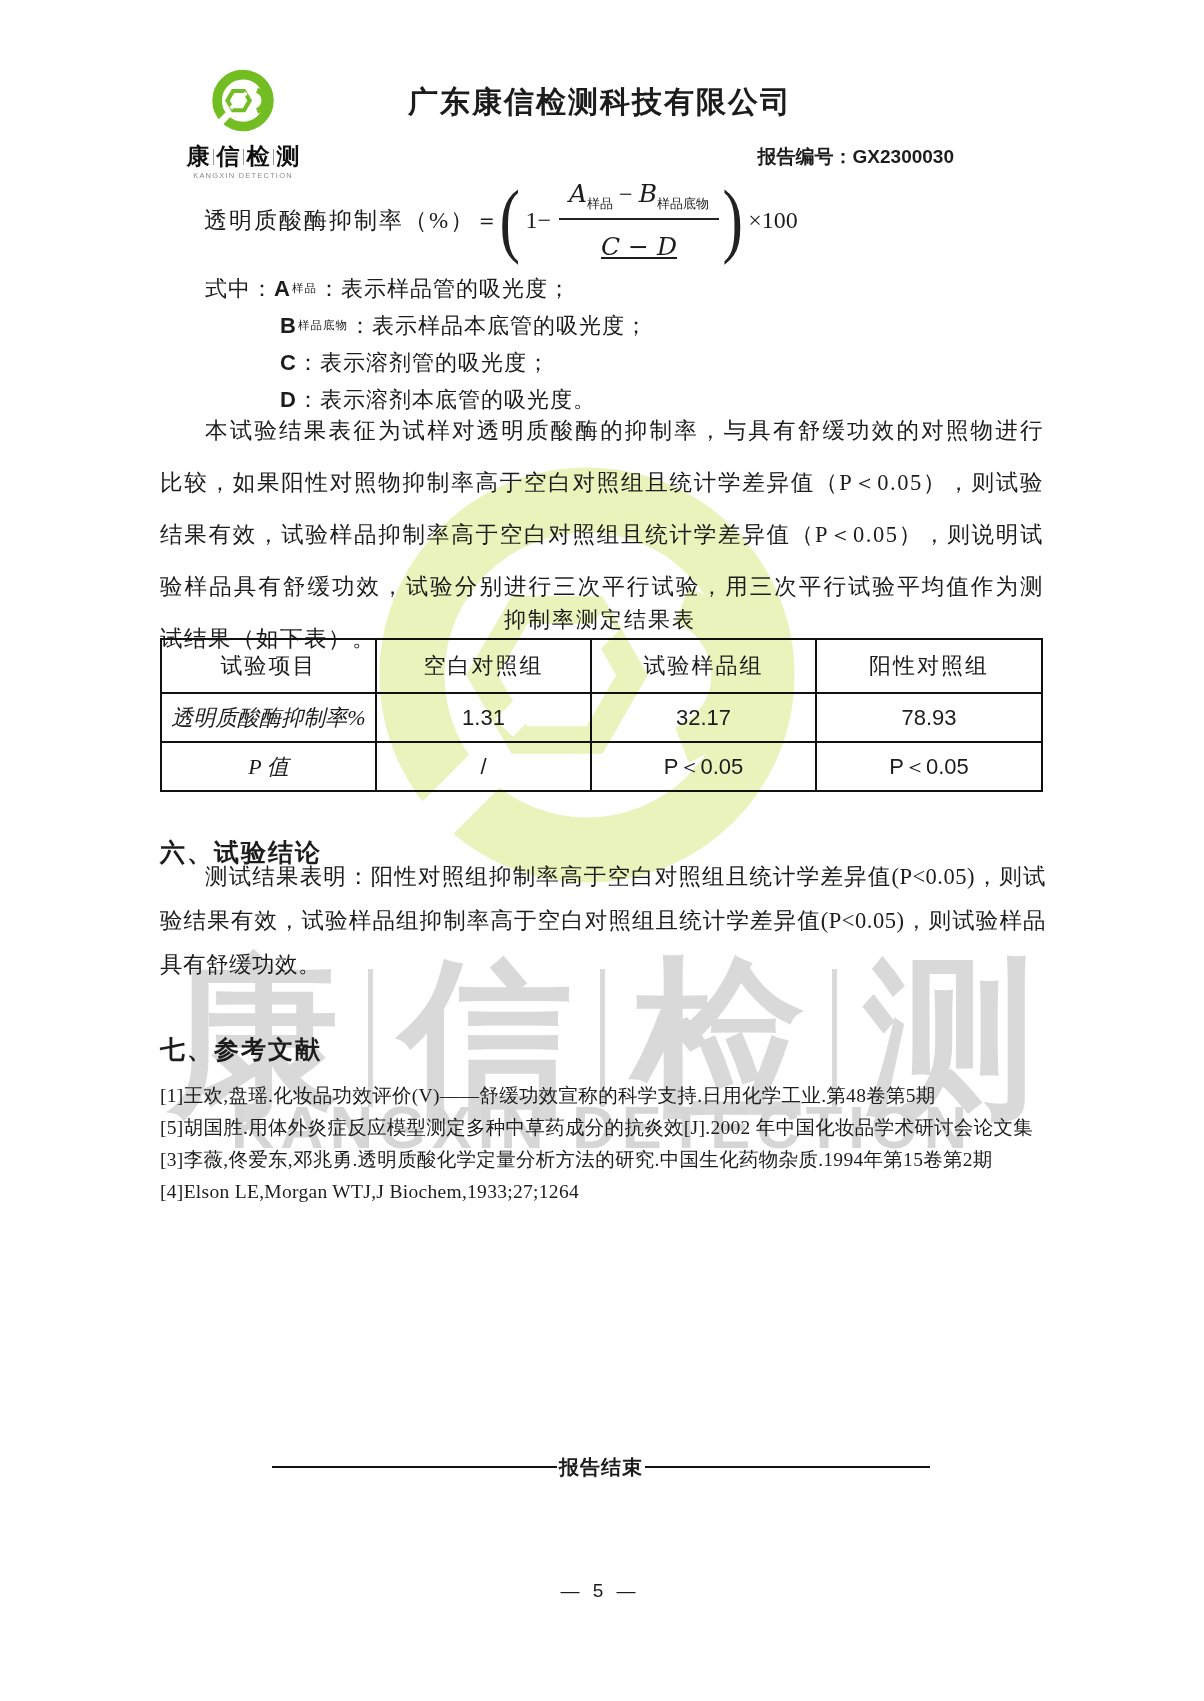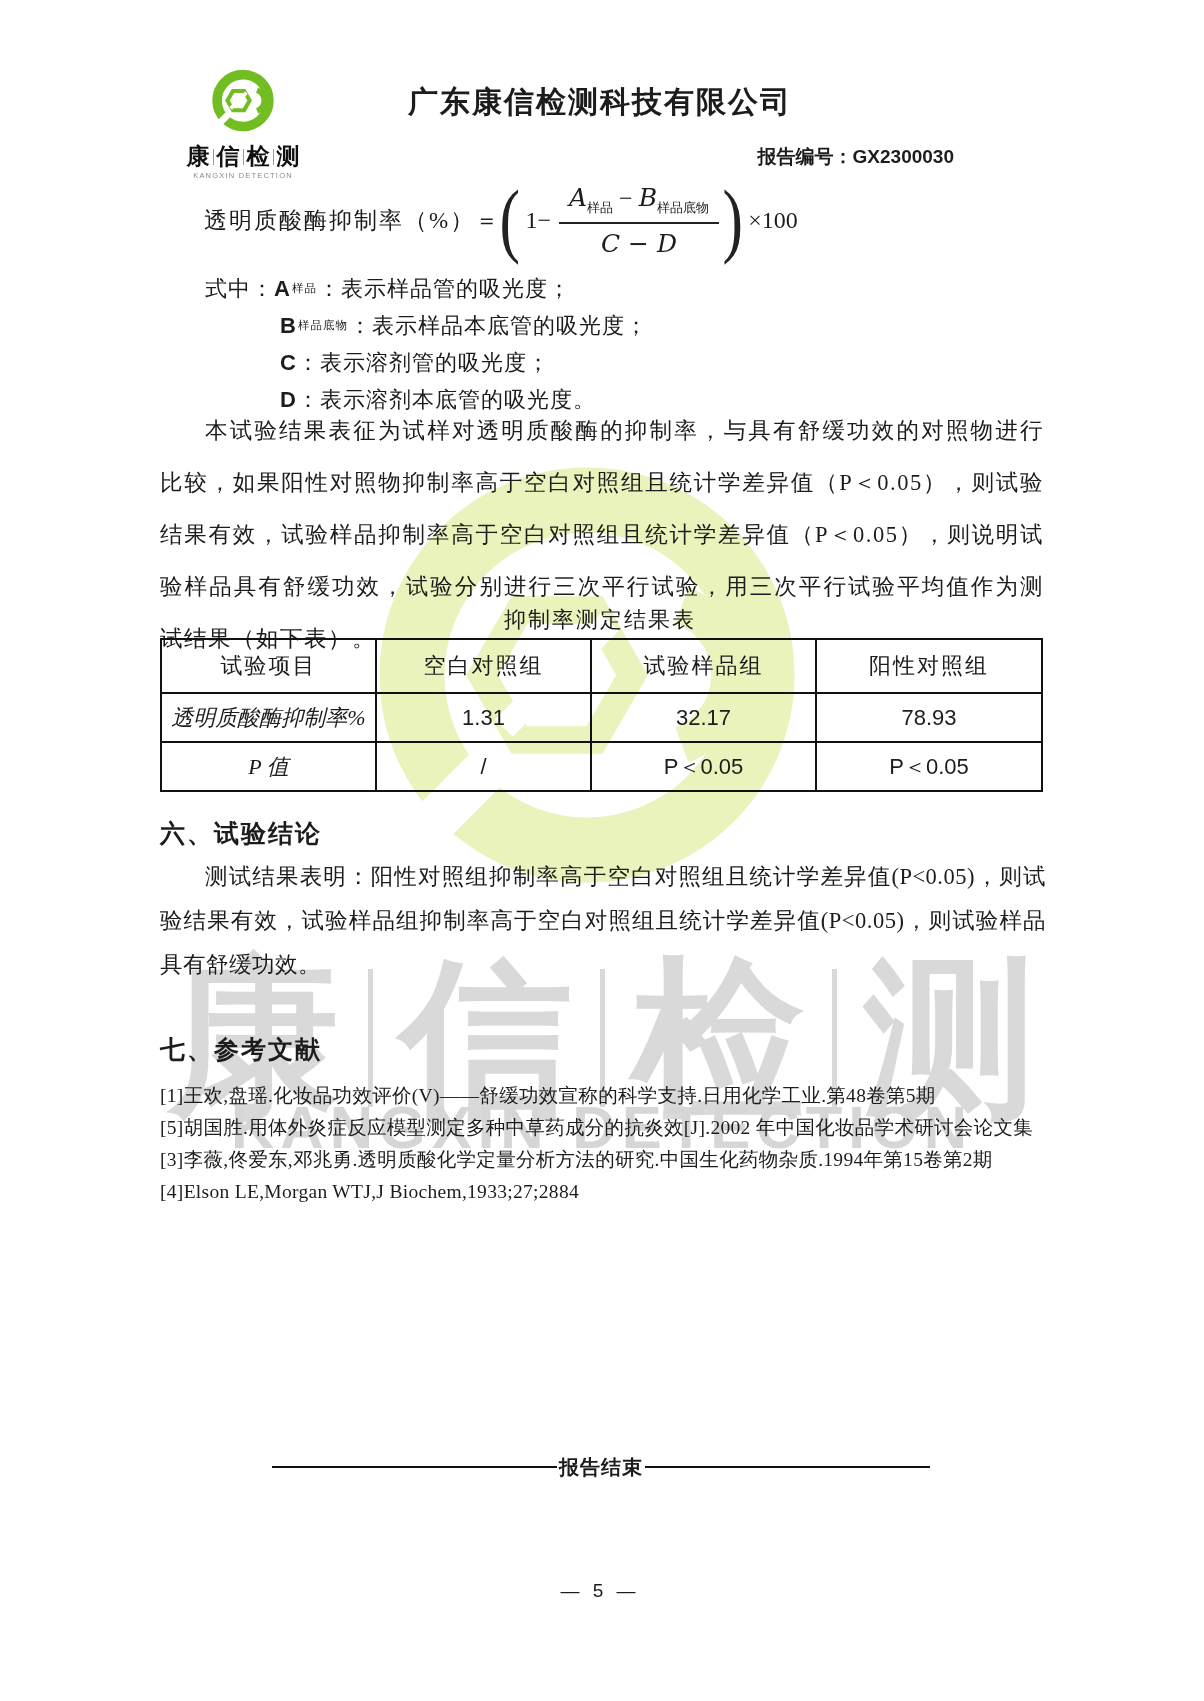--- a/index.html
+++ b/index.html
@@ -42,21 +42,21 @@
 
   
   .formula{position:absolute; left:204px; top:172px; height:96px;
     display:flex; align-items:center; font-size:24px;}
   .f-lhs{letter-spacing:2px; font-size:23px;}
   .bigparen{font-size:82px; font-weight:300; line-height:0.9;
     transform:scaleX(0.75); display:inline-block; margin:0 -4px; color:#222;}
   .f-one{font-size:24px; margin:0 4px 0 6px;}
   .frac{display:inline-flex; flex-direction:column; align-items:center; margin:0 4px;}
   .frac .num{border-bottom:2px solid #222; padding:0 10px 5px 10px;}
-  .frac .den{padding-top:5px;}
+  .frac .den{padding-top:12px;text-decoration:underline;}
   .mvar{font-style:italic; font-family:"DejaVu Serif","Liberation Serif",serif; font-size:25px;}
   .msub{font-style:normal; font-size:13px; vertical-align:-6px; letter-spacing:0;}
   .f-times{font-size:24px; margin-left:6px;}
 
   
   .defs{position:absolute; left:205px; top:270px; font-size:22px;}
   .def-row{height:37px; display:flex; align-items:center; letter-spacing:1px;}
   .def-row.indent{padding-left:75px;}
   .def-sym{font-family:"Liberation Sans","DejaVu Sans",sans-serif; font-weight:bold; font-size:22px;}
   .def-sub{font-size:11.5px; vertical-align:-5px; margin:0 1px;}
@@ -75,21 +75,21 @@
     border:2px solid #111; text-align:center; vertical-align:middle;
     font-weight:normal; background:transparent;}
   table.results th{height:50px; font-size:22px; letter-spacing:2px;}
   table.results td{height:45px; font-size:22px;}
   .c0{width:215px;} .c1{width:215px;} .c2{width:225px;} .c3{width:226px;}
   .cell-num{font-family:"Liberation Sans","DejaVu Sans",sans-serif; font-size:21px;}
   .cell-italic{font-style:italic; font-size:21.5px;}
 
   
   .h2{position:absolute; left:160px; font-size:25px; font-weight:bold; letter-spacing:2px;}
-  .h2.s6{top:817px;}
+  .h2.s6{top:836px;}
   .h2.s7{top:1033px;}
   .concl{position:absolute; left:160px; top:855px; width:886px;
     font-size:22.5px; line-height:44px; text-align:justify; text-indent:2em; letter-spacing:0.5px;}
   .refs{position:absolute; left:160px; top:1080px; width:886px;
     font-size:19.5px; line-height:32px; letter-spacing:0.3px;}
   .ref{text-align:left;}
 
   
   .end-line{position:absolute; left:272px; top:1452px; width:658px; height:30px;
     display:flex; align-items:center;}
@@ -219,21 +219,21 @@
     </table>
 
     <div class="h2 s6">六、试验结论</div>
     <div class="concl">测试结果表明：阳性对照组抑制率高于空白对照组且统计学差异值(P&lt;0.05)，则试验结果有效，试验样品组抑制率高于空白对照组且统计学差异值(P&lt;0.05)，则试验样品具有舒缓功效。</div>
 
     <div class="h2 s7">七、参考文献</div>
     <div class="refs">
       <div class="ref">[1]王欢,盘瑶.化妆品功效评价(V)——舒缓功效宣称的科学支持.日用化学工业.第48卷第5期</div>
       <div class="ref">[5]胡国胜.用体外炎症反应模型测定多种中草药成分的抗炎效[J].2002 年中国化妆品学术研讨会论文集</div>
       <div class="ref">[3]李薇,佟爱东,邓兆勇.透明质酸化学定量分析方法的研究.中国生化药物杂质.1994年第15卷第2期</div>
-      <div class="ref">[4]Elson LE,Morgan WTJ,J Biochem,1933;27;2884</div>
+      <div class="ref">[4]Elson LE,Morgan WTJ,J Biochem,1933;27;1264</div>
     </div>
 
     <div class="end-line">
       <span class="end-rule"></span>
       <span class="end-text">报告结束</span>
       <span class="end-rule"></span>
     </div>
 
     <div class="page-num">— 5 —</div>
 

